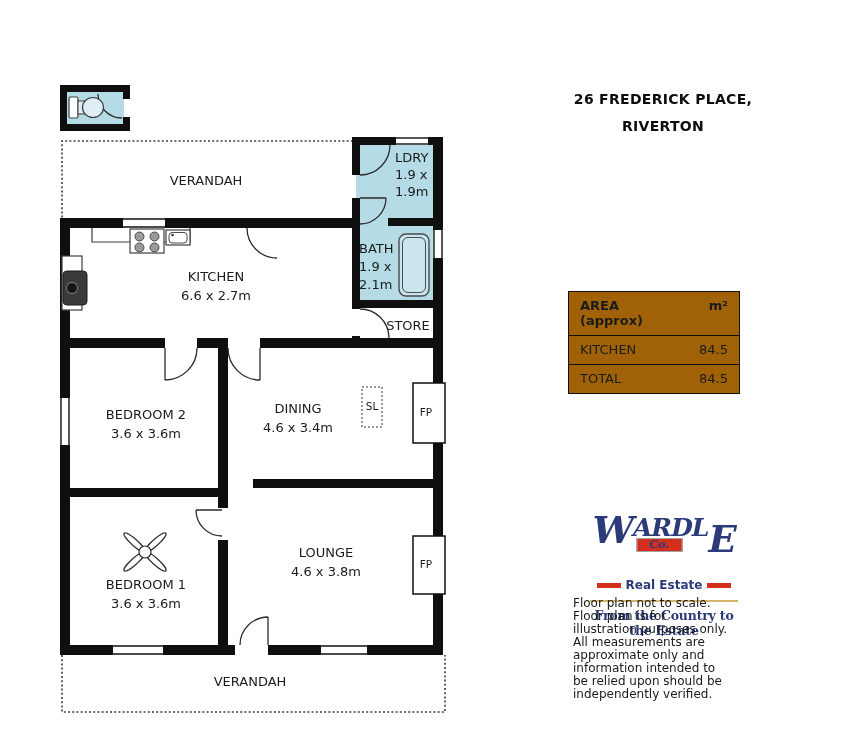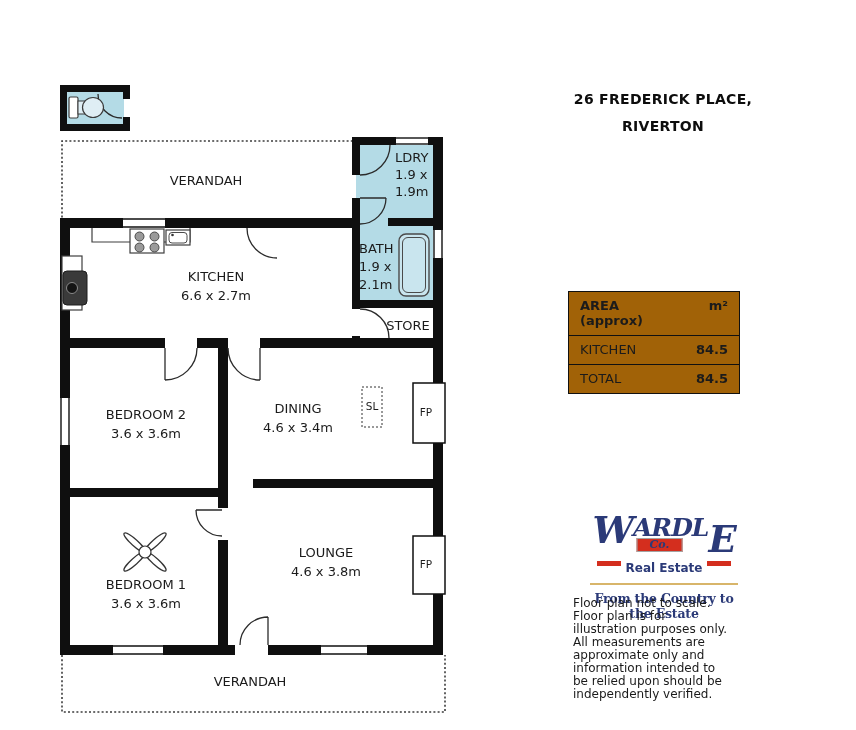--- a/index.html
+++ b/index.html
@@ -26,34 +26,34 @@
 
   
   .title{position:absolute;left:510px;top:86px;width:306px;text-align:center;
          font-size:14px;font-weight:bold;line-height:27px;color:#0d0d0d;letter-spacing:.3px;}
   .area-table{position:absolute;left:568px;top:291px;width:172px;border:1.5px solid #111;
               font-size:13px;box-sizing:border-box;background:#a16207;}
   .ar-row{display:flex;justify-content:space-between;padding:6px 11px 7px 11px;}
   .ar-row + .ar-row{border-top:1.5px solid #111;}
   .ar-head{font-weight:bold;}
   .ar-head .ar-val{font-weight:bold;margin-left:24px;}
-  .ar-val{text-align:right;font-weight:bold;}
+  .ar-val{text-align:right;}
 
   .logo{position:absolute;left:590px;top:512px;width:148px;text-align:center;}
   .lg-brand{display:flex;justify-content:center;align-items:flex-start;
             font-family:"DejaVu Serif",serif;font-style:italic;font-weight:bold;
             color:var(--navy);letter-spacing:-1px;position:relative;z-index:1;}
   .lg-big{font-size:37px;line-height:1;}
   .lg-mid{font-size:25px;line-height:1;margin-top:3px;}
   .lg-end{margin-top:9px;}
   .lg-co{position:absolute;left:50%;top:26px;transform:translateX(-60%);z-index:2;
          background:var(--red);color:var(--navy);border:1px solid #a3a3a3;
          font-family:"DejaVu Serif",serif;font-weight:bold;font-style:italic;
          font-size:11px;line-height:12px;padding:0 12px;}
-  .lg-re{display:flex;justify-content:center;gap:5px;margin-top:3px;
+  .lg-re{display:flex;justify-content:center;align-items:center;gap:5px;margin-top:20px;
          color:var(--navy);font-size:12px;font-weight:bold;}
   .lg-re .bar{display:inline-block;width:24px;height:5px;background:var(--red);}
   .lg-gold{height:2px;background:var(--gold);margin:8px 0 6px 0;}
   .lg-tag{font-family:"DejaVu Serif",serif;font-weight:bold;font-size:12.5px;
           color:var(--navy);letter-spacing:-0.2px;}
   .disclaimer{position:absolute;left:573px;top:597px;width:180px;text-align:left;
               font-size:12px;line-height:13px;white-space:pre-line;color:#1a1a1a;}
 </style>
 </head>
 <body>

